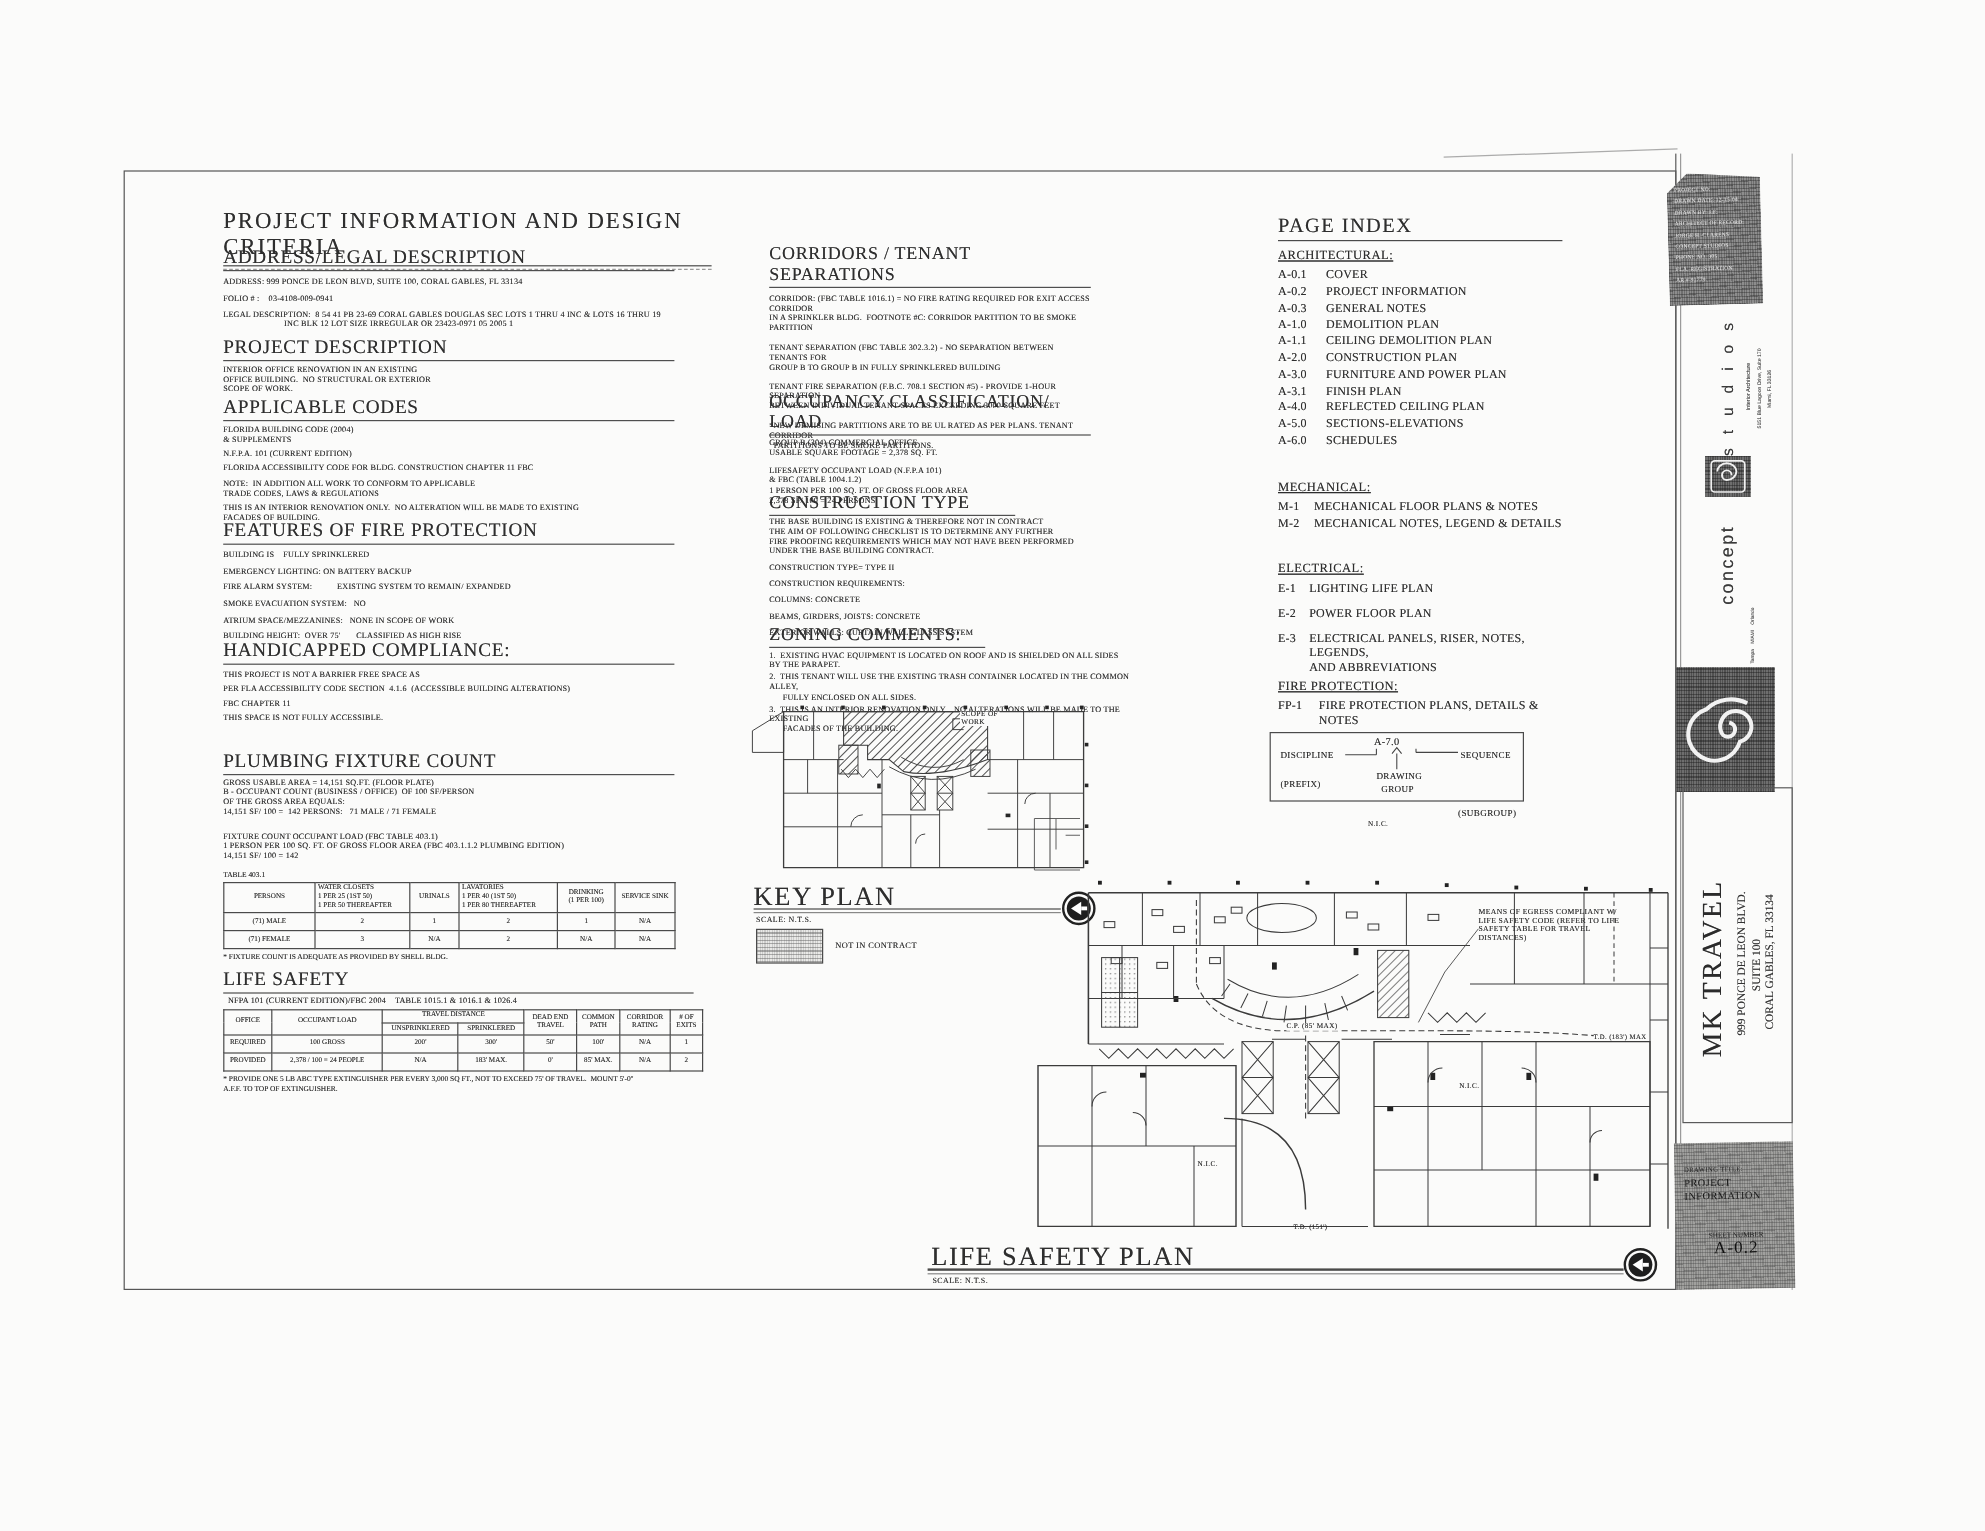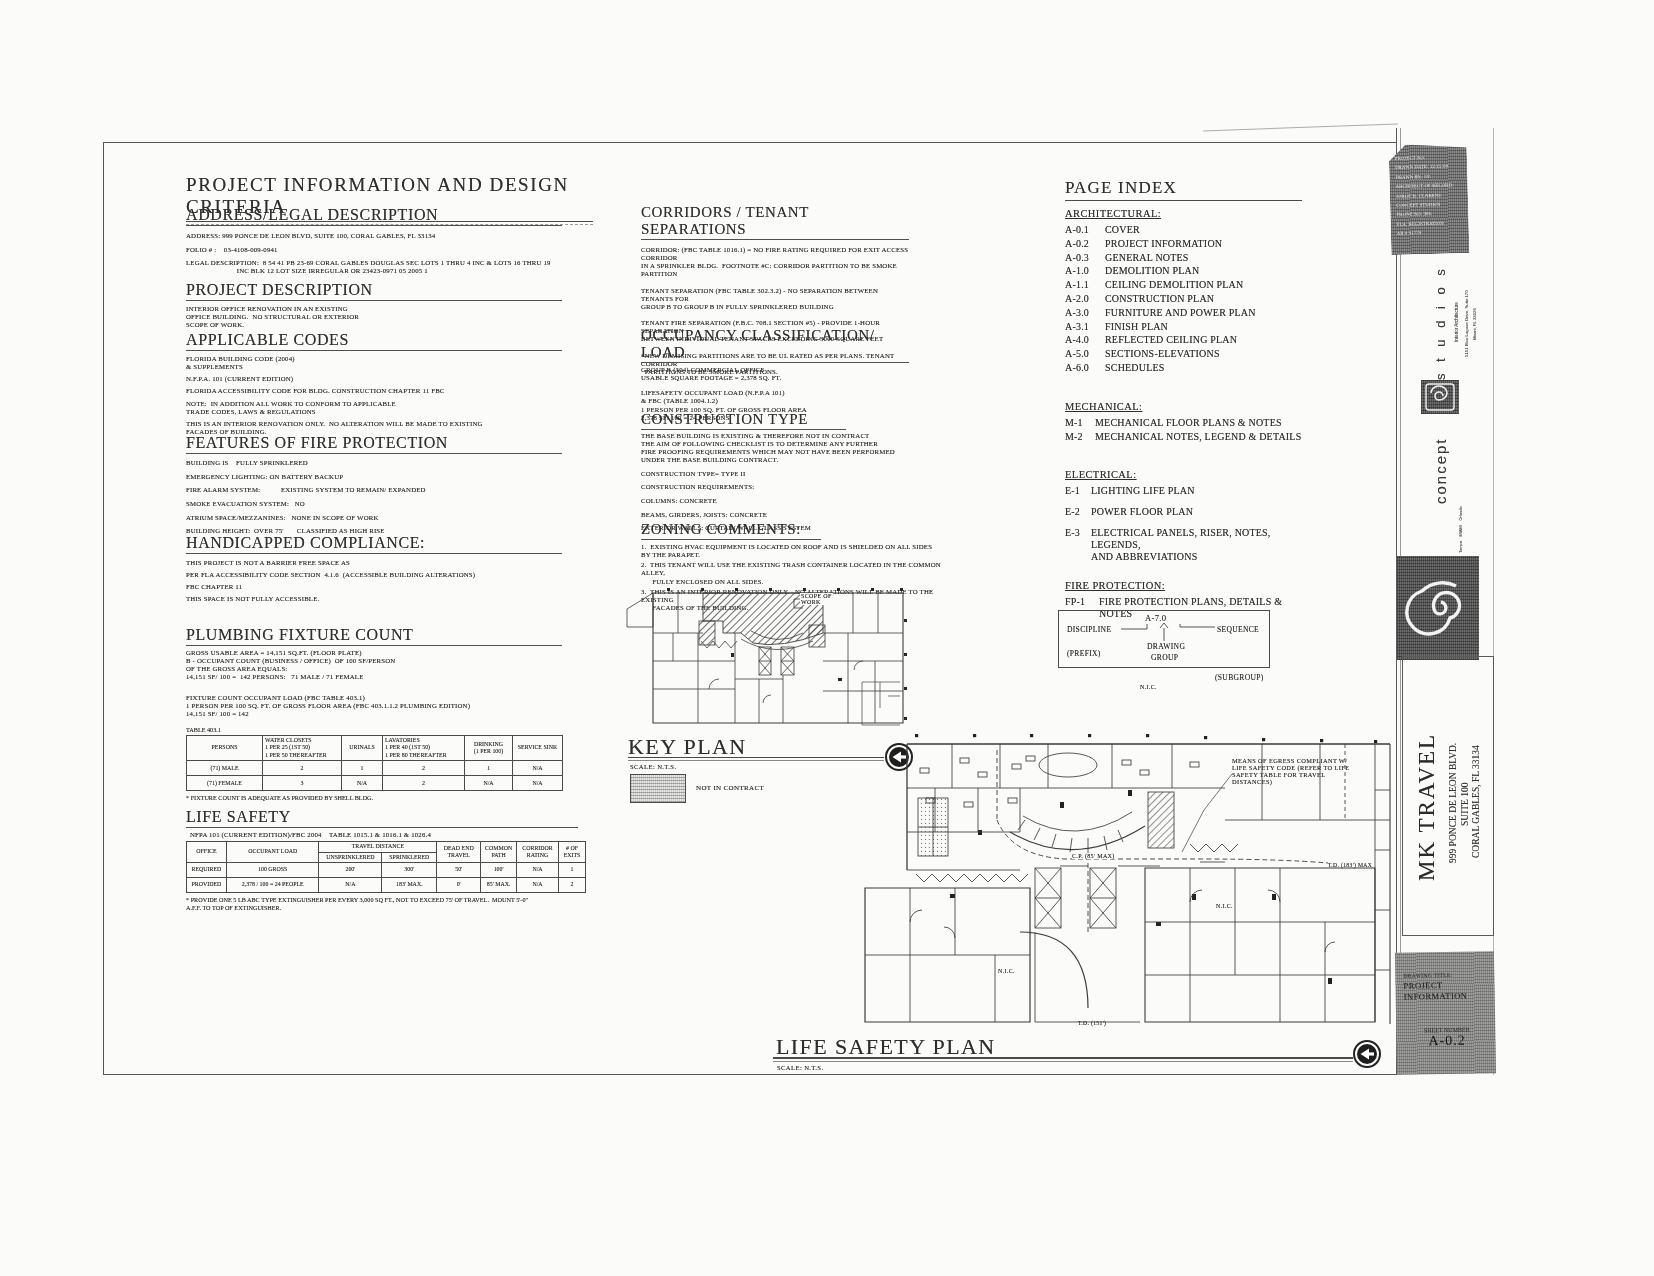--- a/index.html
+++ b/index.html
@@ -562,21 +562,21 @@
         <span class="pi-num" style="width:26px;">E-2</span>
         <span class="pi-name">POWER FLOOR PLAN</span>
       </div>
     <div class="pi-item">
         <span class="pi-num" style="width:26px;">E-3</span>
         <span class="pi-name">ELECTRICAL PANELS, RISER, NOTES, LEGENDS,
 AND ABBREVIATIONS</span>
       </div>
   </div>
 
-  <div style="margin-top:17px;">
+  <div style="margin-top:4px;">
     <div class="pi-group">FIRE PROTECTION:</div>
     <div class="pi-item">
         <span class="pi-num" style="width:34px;">FP-1</span>
         <span class="pi-name">FIRE PROTECTION PLANS, DETAILS &amp; NOTES</span>
       </div>
   </div>
 </div>
 
 <div class="diag-box">
   <svg width="210" height="56" viewBox="0 0 210 56" style="position:absolute;left:0;top:0;">

